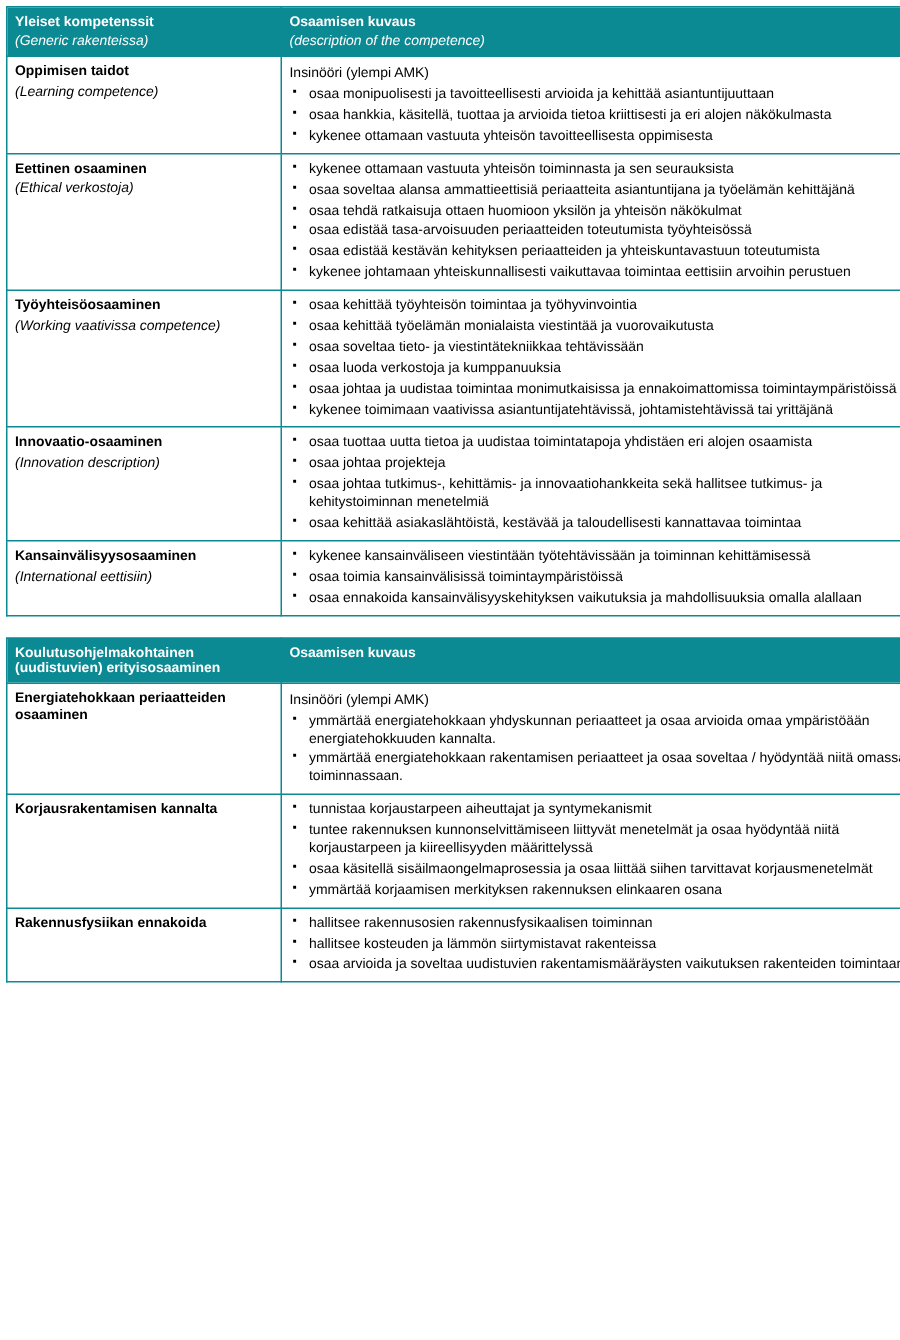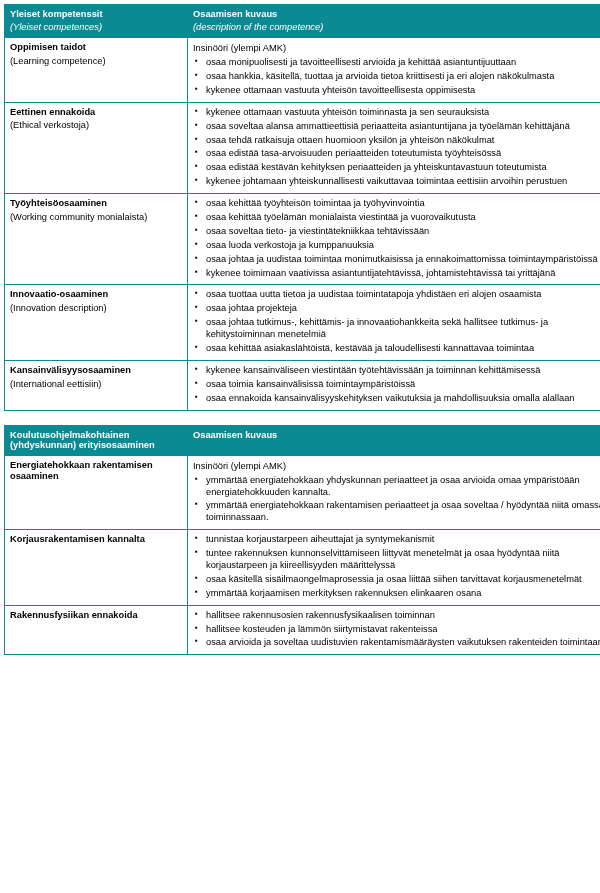--- a/index.html
+++ b/index.html
@@ -48,20 +48,21 @@
     display: block;
     margin-top: 3px;
   }
   .hdr .main { display: block; }
 
   .name {
     font-weight: bold;
     line-height: 1.25;
   }
   .name-en {
+    font-style: italic;
     font-weight: normal;
     display: block;
     margin-top: 2px;
     line-height: 1.25;
   }
   .lead {
     margin: 0 0 3px 0;
     line-height: 1.3;
   }
   ul.bullets {
@@ -89,21 +90,21 @@
 </head>
 <body>
 
 <div class="page">
 
   <table class="comp">
     <tbody>
       <tr class="hdr">
         <td class="col-left">
           <span class="main">Yleiset kompetenssit</span>
-          <span class="sub">(Yleiset competences)</span>
+          <span class="sub">(Generic rakenteissa)</span>
         </td>
         <td class="col-right">
           <span class="main">Osaamisen kuvaus</span>
           <span class="sub">(description of the competence)</span>
         </td>
       </tr>
 
       <tr>
         <td class="col-left">
           <span class="name">Oppimisen taidot</span>
@@ -114,39 +115,39 @@
           <ul class="bullets">
             <li>osaa monipuolisesti ja tavoitteellisesti arvioida ja kehittää asiantuntijuuttaan</li>
             <li>osaa hankkia, käsitellä, tuottaa ja arvioida tietoa kriittisesti ja eri alojen näkökulmasta</li>
             <li>kykenee ottamaan vastuuta yhteisön tavoitteellisesta oppimisesta</li>
           </ul>
         </td>
       </tr>
 
       <tr>
         <td class="col-left">
-          <span class="name">Eettinen ennakoida</span>
+          <span class="name">Eettinen osaaminen</span>
           <span class="name-en">(Ethical verkostoja)</span>
         </td>
         <td class="col-right">
           <ul class="bullets">
             <li>kykenee ottamaan vastuuta yhteisön toiminnasta ja sen seurauksista</li>
             <li>osaa soveltaa alansa ammattieettisiä periaatteita asiantuntijana ja työelämän kehittäjänä</li>
             <li>osaa tehdä ratkaisuja ottaen huomioon yksilön ja yhteisön näkökulmat</li>
             <li>osaa edistää tasa-arvoisuuden periaatteiden toteutumista työyhteisössä</li>
             <li>osaa edistää kestävän kehityksen periaatteiden ja yhteiskuntavastuun toteutumista</li>
             <li>kykenee johtamaan yhteiskunnallisesti vaikuttavaa toimintaa eettisiin arvoihin perustuen</li>
           </ul>
         </td>
       </tr>
 
       <tr>
         <td class="col-left">
           <span class="name">Työyhteisöosaaminen</span>
-          <span class="name-en">(Working community monialaista)</span>
+          <span class="name-en">(Working vaativissa competence)</span>
         </td>
         <td class="col-right">
           <ul class="bullets">
             <li>osaa kehittää työyhteisön toimintaa ja työhyvinvointia</li>
             <li>osaa kehittää työelämän monialaista viestintää ja vuorovaikutusta</li>
             <li>osaa soveltaa tieto- ja viestintätekniikkaa tehtävissään</li>
             <li>osaa luoda verkostoja ja kumppanuuksia</li>
             <li>osaa johtaa ja uudistaa toimintaa monimutkaisissa ja ennakoimattomissa toimintaympäristöissä</li>
             <li>kykenee toimimaan vaativissa asiantuntijatehtävissä, johtamistehtävissä tai yrittäjänä</li>
           </ul>
@@ -183,30 +184,30 @@
       </tr>
     </tbody>
   </table>
 
   <div class="spacer"></div>
 
   <table class="comp">
     <tbody>
       <tr class="hdr">
         <td class="col-left">
-          <span class="main">Koulutusohjelmakohtainen (yhdyskunnan) erityisosaaminen</span>
+          <span class="main">Koulutusohjelmakohtainen (uudistuvien) erityisosaaminen</span>
         </td>
         <td class="col-right">
           <span class="main">Osaamisen kuvaus</span>
         </td>
       </tr>
 
       <tr>
         <td class="col-left">
-          <span class="name">Energiatehokkaan rakentamisen osaaminen</span>
+          <span class="name">Energiatehokkaan periaatteiden osaaminen</span>
         </td>
         <td class="col-right">
           <p class="lead">Insinööri (ylempi AMK)</p>
           <ul class="bullets">
             <li>ymmärtää energiatehokkaan yhdyskunnan periaatteet ja osaa arvioida omaa ympäristöään energiatehokkuuden kannalta.</li>
             <li>ymmärtää energiatehokkaan rakentamisen periaatteet ja osaa soveltaa / hyödyntää niitä omassa toiminnassaan.</li>
           </ul>
         </td>
       </tr>
 

